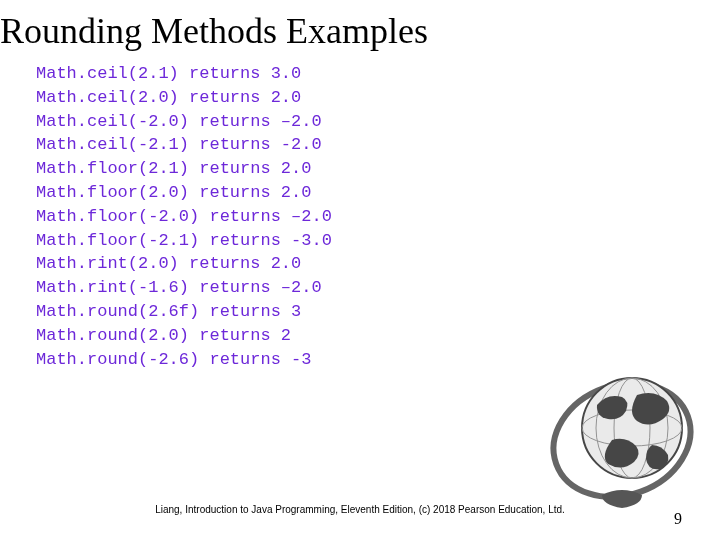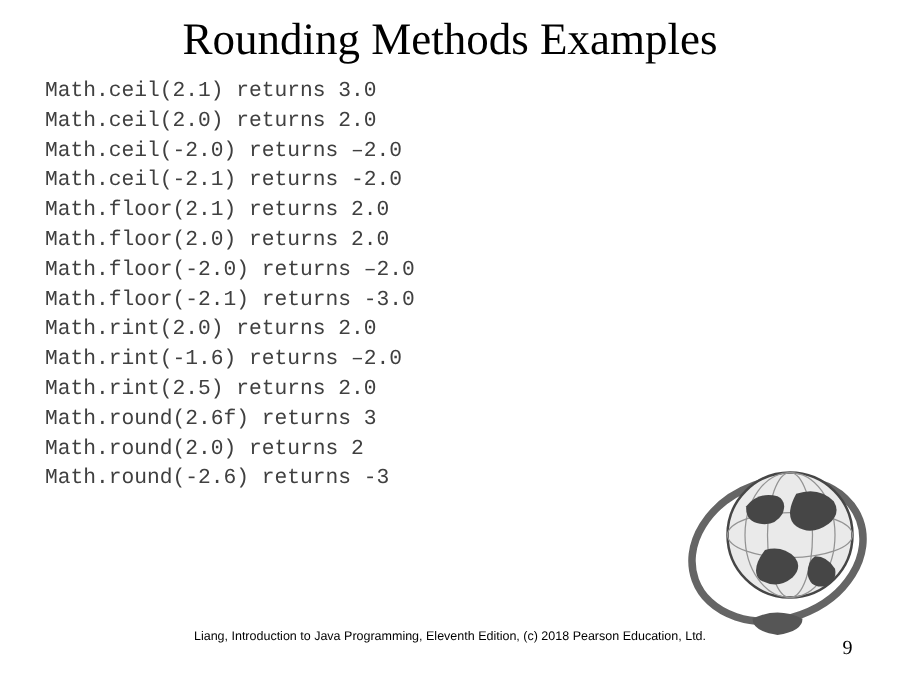--- a/index.html
+++ b/index.html
@@ -5,35 +5,34 @@
   * { margin: 0; padding: 0; box-sizing: border-box; }
   body {
     width: 720px;
     height: 540px;
     background: #fff;
     font-family: "Times New Roman", serif;
     position: relative;
     overflow: hidden;
   }
   .title {
-    text-align: center;
     font-size: 36px;
     font-weight: normal;
     padding-top: 10px;
     padding-bottom: 8px;
     color: #000;
   }
   .code-list {
     padding-left: 36px;
     padding-top: 2px;
   }
   .code-line {
     font-family: "Courier New", monospace;
     font-size: 17px;
-    color: #404040;
+    color: #6d28d9;
     line-height: 1.40;
     white-space: pre;
   }
   .footer {
     position: absolute;
     bottom: 24px;
     left: 0;
     width: 100%;
     text-align: center;
     font-family: Arial, sans-serif;
@@ -67,21 +66,20 @@
   <div class="code-line">Math.ceil(2.1) returns 3.0</div>
   <div class="code-line">Math.ceil(2.0) returns 2.0</div>
   <div class="code-line">Math.ceil(-2.0) returns –2.0</div>
   <div class="code-line">Math.ceil(-2.1) returns -2.0</div>
   <div class="code-line">Math.floor(2.1) returns 2.0</div>
   <div class="code-line">Math.floor(2.0) returns 2.0</div>
   <div class="code-line">Math.floor(-2.0) returns –2.0</div>
   <div class="code-line">Math.floor(-2.1) returns -3.0</div>
   <div class="code-line">Math.rint(2.0) returns 2.0</div>
   <div class="code-line">Math.rint(-1.6) returns –2.0</div>
-  <div class="code-line">Math.rint(2.5) returns 2.0</div>
   <div class="code-line">Math.round(2.6f) returns 3</div>
   <div class="code-line">Math.round(2.0) returns 2</div>
   <div class="code-line">Math.round(-2.6) returns -3</div>
 </div>
 
 <svg class="globe" viewBox="0 0 160 160">
   <defs>
     <clipPath id="globeclip">
         <circle cx="90" cy="78" r="50"></circle>
       </clipPath>

